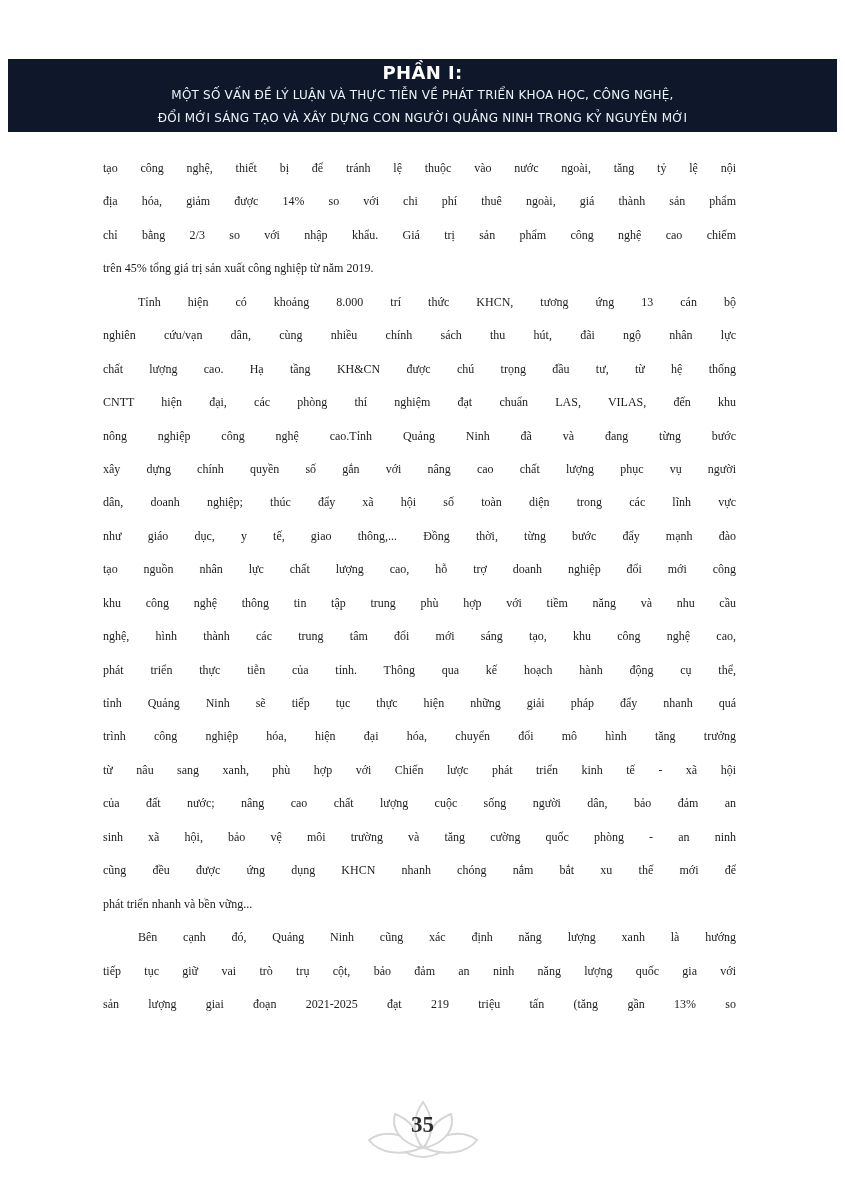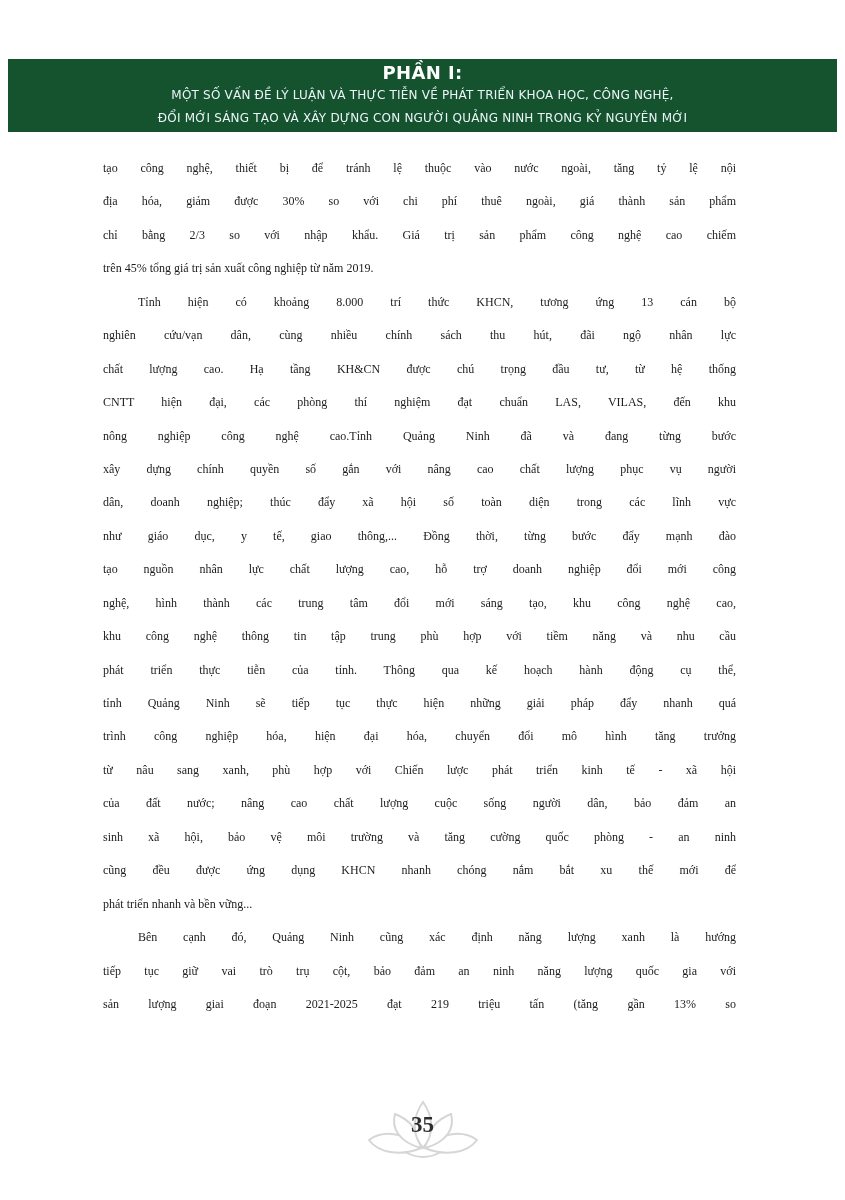--- a/index.html
+++ b/index.html
@@ -11,21 +11,21 @@
     font-family: "Liberation Serif", serif;
     overflow: hidden;
   }
   
   .banner {
     position: absolute;
     left: 8px;
     top: 59px;
     width: 829px;
     height: 73px;
-    background: #14532d;
+    background: #0f172a;
     text-align: center;
     font-family: "DejaVu Sans", sans-serif;
   }
   .part-title {
     padding-top: 3px;
     line-height: 22px;
     font-size: 18px;
     font-weight: bold;
     color: #ffffff;
     letter-spacing: 0.4px;
@@ -85,36 +85,36 @@
 
   <div class="banner">
     <div class="part-title">PHẦN I:</div>
     <div class="subtitle">MỘT SỐ VẤN ĐỀ LÝ LUẬN VÀ THỰC TIỄN VỀ PHÁT TRIỂN KHOA HỌC, CÔNG NGHỆ,</div>
     <div class="subtitle">ĐỔI MỚI SÁNG TẠO VÀ XÂY DỰNG CON  NGƯỜI QUẢNG NINH TRONG KỶ NGUYÊN MỚI</div>
   </div>
 
   <div class="body-text">
       <div class="para">
         <div class="line">tạo công nghệ, thiết bị để tránh lệ thuộc vào nước ngoài, tăng tỷ lệ nội</div>
-        <div class="line">địa hóa, giảm được 30% so với chi phí thuê ngoài, giá thành sản phẩm</div>
+        <div class="line">địa hóa, giảm được 14% so với chi phí thuê ngoài, giá thành sản phẩm</div>
         <div class="line">chỉ bằng 2/3 so với nhập khẩu. Giá trị sản phẩm công nghệ cao chiếm</div>
         <div class="line lastline">trên 45% tổng giá trị sản xuất công nghiệp từ năm 2019.</div>
       </div>
       <div class="para">
         <div class="line indent">Tỉnh hiện có khoảng 8.000 trí thức KHCN, tương ứng 13 cán bộ</div>
         <div class="line">nghiên cứu/vạn dân, cùng nhiều chính sách thu hút, đãi ngộ nhân lực</div>
         <div class="line">chất lượng cao. Hạ tầng KH&amp;CN được chú trọng đầu tư, từ hệ thống</div>
         <div class="line">CNTT hiện đại, các phòng thí nghiệm đạt chuẩn LAS, VILAS, đến khu</div>
         <div class="line">nông nghiệp công nghệ cao.Tỉnh Quảng Ninh đã và đang từng bước</div>
         <div class="line">xây dựng chính quyền số gắn với nâng cao chất lượng phục vụ người</div>
         <div class="line">dân, doanh nghiệp; thúc đẩy xã hội số toàn diện trong các lĩnh vực</div>
         <div class="line">như giáo dục, y tế, giao thông,... Đồng thời, từng bước đẩy mạnh đào</div>
         <div class="line">tạo nguồn nhân lực chất lượng cao, hỗ trợ doanh nghiệp đổi mới công</div>
+        <div class="line">khu công nghệ thông tin tập trung phù hợp với tiềm năng và nhu cầu</div>
         <div class="line">nghệ, hình thành các trung tâm đổi mới sáng tạo, khu công nghệ cao,</div>
-        <div class="line">khu công nghệ thông tin tập trung phù hợp với tiềm năng và nhu cầu</div>
         <div class="line">phát triển thực tiễn của tỉnh. Thông qua kế hoạch hành động cụ thể,</div>
         <div class="line">tỉnh Quảng Ninh sẽ tiếp tục thực hiện những giải pháp đẩy nhanh quá</div>
         <div class="line">trình công nghiệp hóa, hiện đại hóa, chuyển đổi mô hình tăng trưởng</div>
         <div class="line">từ nâu sang xanh, phù hợp với Chiến lược phát triển kinh tế - xã hội</div>
         <div class="line">của đất nước; nâng cao chất lượng cuộc sống người dân, bảo đảm an</div>
         <div class="line">sinh xã hội, bảo vệ môi trường và tăng cường quốc phòng - an ninh</div>
         <div class="line">cũng đều được ứng dụng KHCN nhanh chóng nắm bắt xu thế mới để</div>
         <div class="line lastline">phát triển nhanh và bền vững...</div>
       </div>
       <div class="para">

